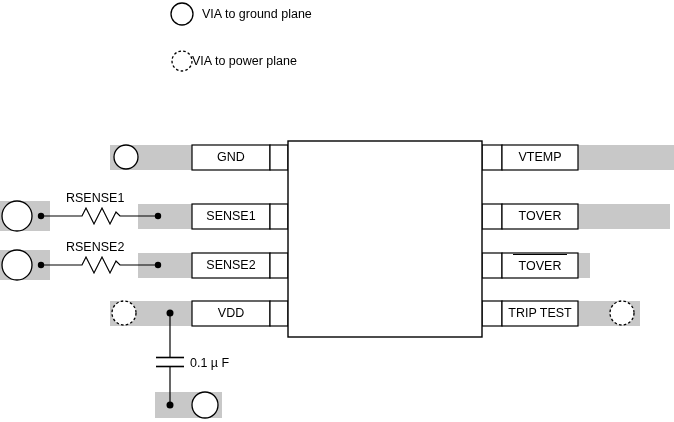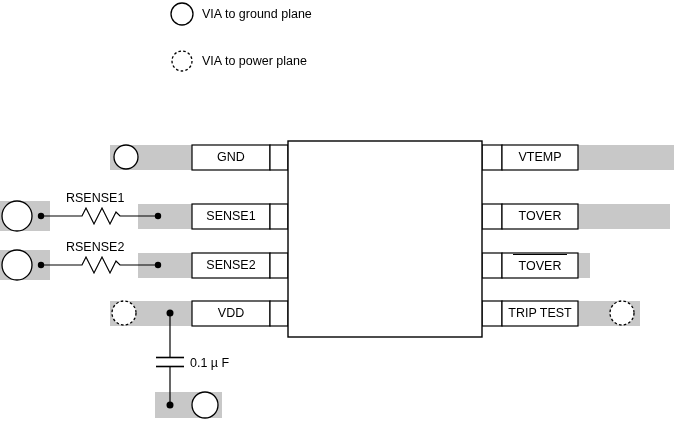--- a/index.html
+++ b/index.html
@@ -31,21 +31,21 @@
   .plate{stroke:#000000;stroke-width:1.6;}
   .overbar{stroke:#000000;stroke-width:1.1;}
 </style>
 </head>
 <body>
 
 <div class="diagram">
 
   <div>
     <div class="legend-label" style="left:202px;top:8px;">VIA to ground plane</div>
-    <div class="legend-label" style="left:202px;top:55px;">VIA to power plane</div>
+    <div class="legend-label" style="left:192px;top:55px;">VIA to power plane</div>
   </div>
 
   <svg viewBox="0 0 674 422">
 
     <circle class="via-gnd" cx="182" cy="14" r="11"></circle>
     <circle class="via-pwr" cx="182" cy="61" r="10"></circle>
 
     <rect class="trace" x="110" y="145" width="82" height="25"></rect>
 
     <rect class="trace" x="138" y="204" width="54" height="25"></rect>

